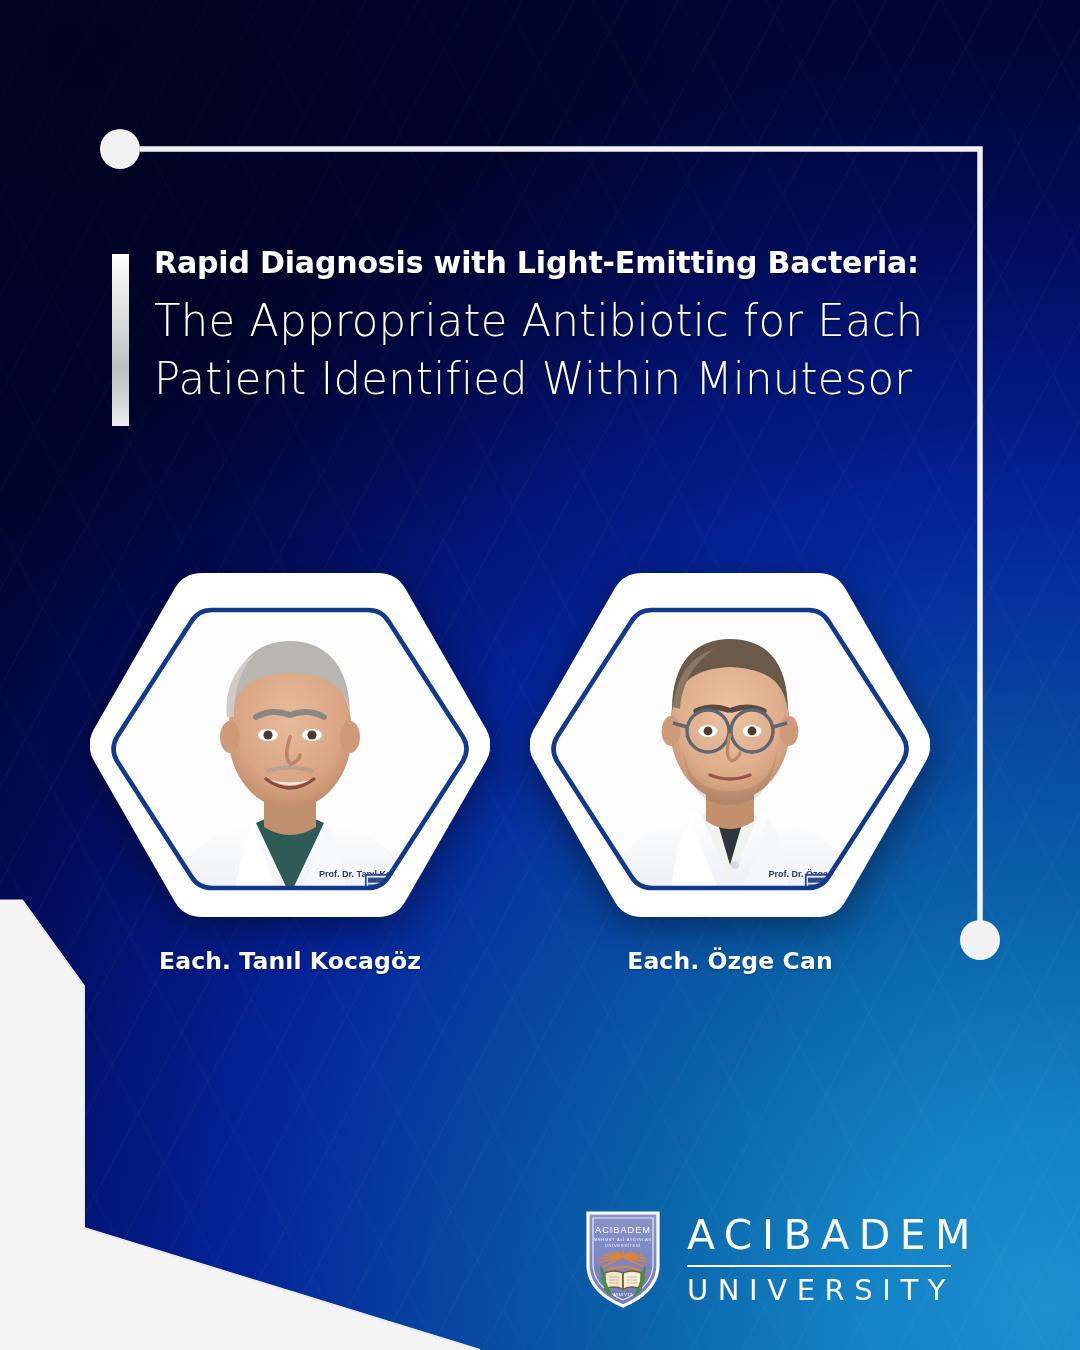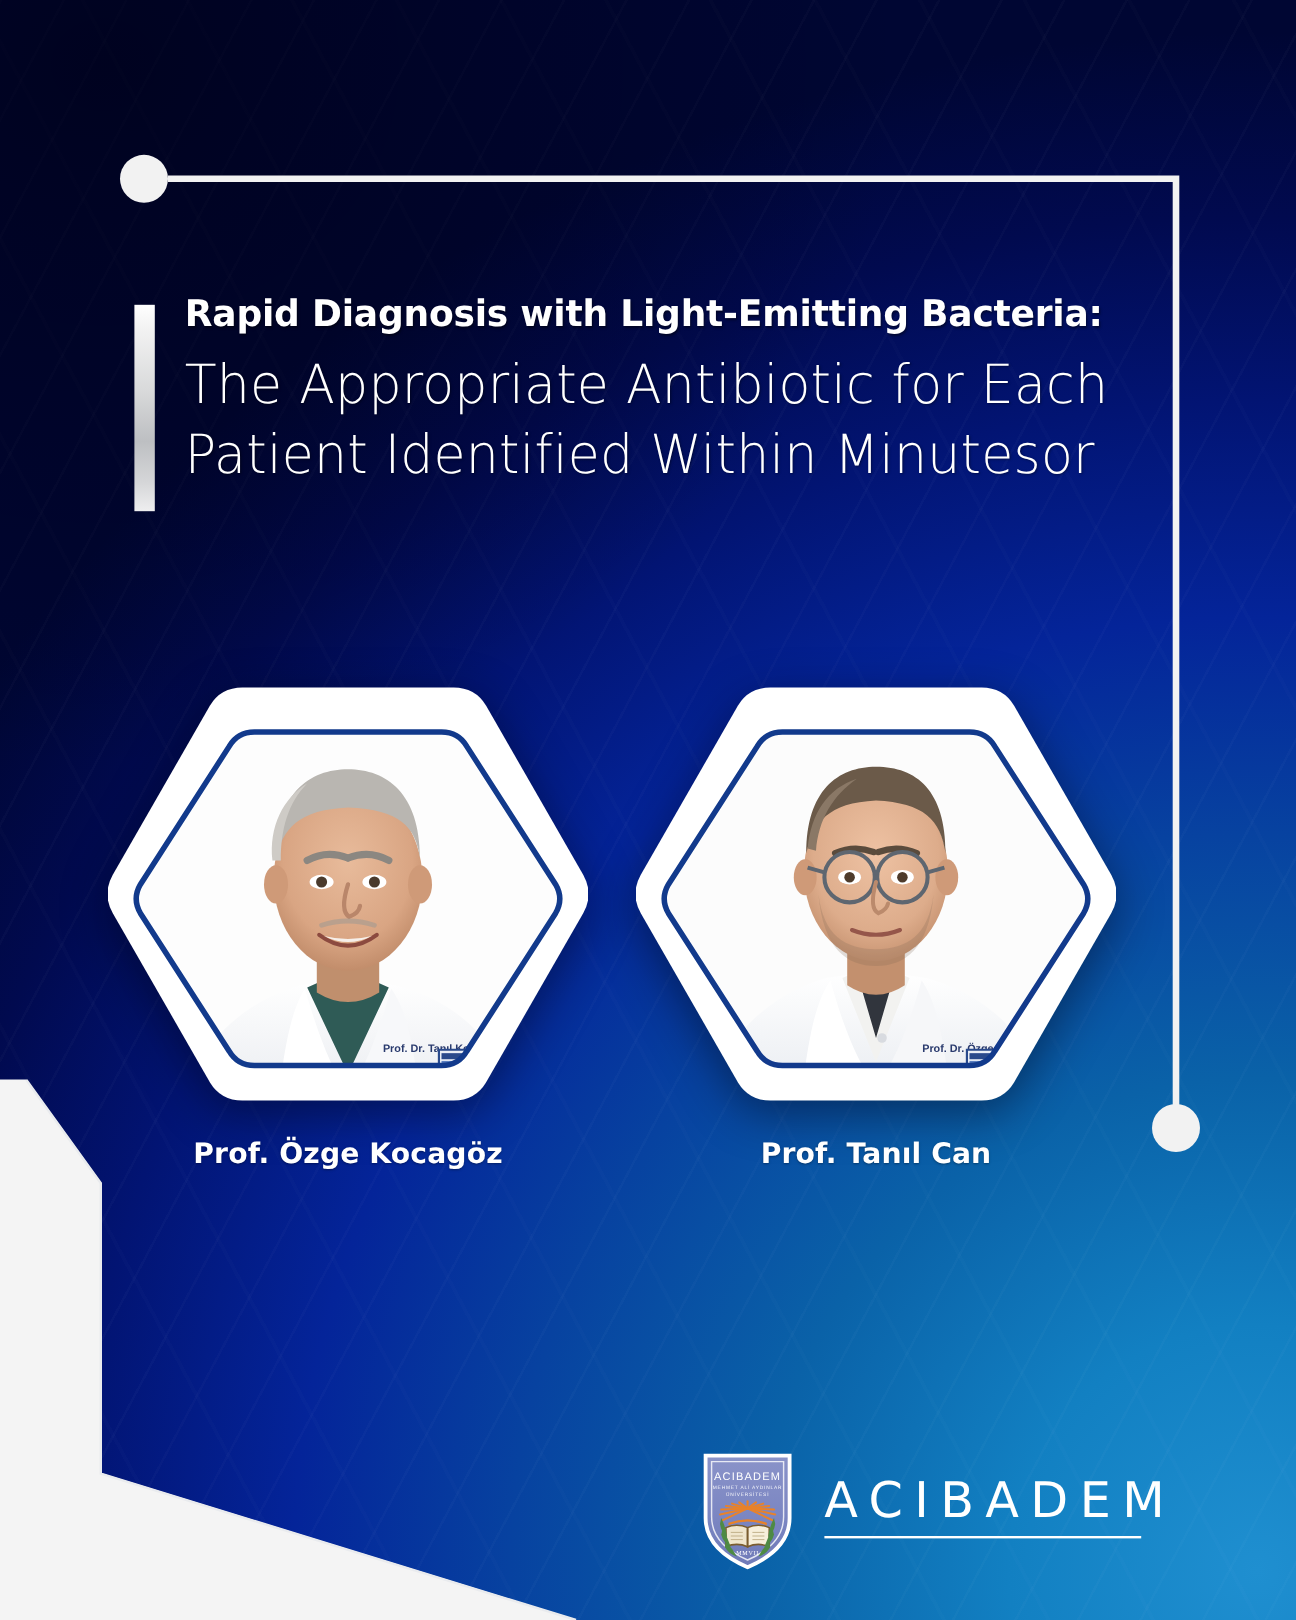--- a/index.html
+++ b/index.html
@@ -243,21 +243,21 @@
             <path d="M -20 12 L 0 -4 L 20 12 Z" fill="#d4552c"></path>
             <rect x="-16" y="14" width="32" height="14" fill="#e8e2d4" stroke="#2a4a8c" stroke-width="3"></rect>
           </g>
         </g>
 
         <path d="M 122 45 H 278 Q 292 45 299 57 L 373 172 Q 380 184 373 196 L 299 311
                  Q 292 323 278 323 H 122 Q 108 323 101 311 L 27 196 Q 20 184 27 172 L 101 57
                  Q 108 45 122 45 Z" fill="none" stroke="#123a8c" stroke-width="4.6"></path>
       </svg>
     </div>
-    <div class="pname">Prof. Özge Kocagöz</div>
+    <div class="pname">Each. Tanıl Kocagöz</div>
   </div>
 
   <div class="person" id="person1">
     <div class="hexwrap">
       <svg width="400" height="368" viewBox="0 0 400 368">
         <defs>
           <clipPath id="hexclip1">
             <path d="M 122 45 H 278 Q 292 45 299 57 L 373 172 Q 380 184 373 196 L 299 311
                      Q 292 323 278 323 H 122 Q 108 323 101 311 L 27 196 Q 20 184 27 172 L 101 57
                      Q 108 45 122 45 Z"></path>
@@ -329,21 +329,21 @@
             <path d="M -20 12 L 0 -4 L 20 12 Z" fill="#d4552c"></path>
             <rect x="-16" y="14" width="32" height="14" fill="#e8e2d4" stroke="#2a4a8c" stroke-width="3"></rect>
           </g>
         </g>
 
         <path d="M 122 45 H 278 Q 292 45 299 57 L 373 172 Q 380 184 373 196 L 299 311
                  Q 292 323 278 323 H 122 Q 108 323 101 311 L 27 196 Q 20 184 27 172 L 101 57
                  Q 108 45 122 45 Z" fill="none" stroke="#123a8c" stroke-width="4.6"></path>
       </svg>
     </div>
-    <div class="pname">Prof. Tanıl Can</div>
+    <div class="pname">Each. Özge Can</div>
   </div>
 
   <svg id="whiteshape" viewBox="0 0 560 490">
     <path d="M 0 40 L 22 40 L 84 126 L 84 368 L 480 490 L 0 490 Z" fill="#f4f4f4"></path>
     <path d="M 0 40 L 22 40 L 84 126 L 84 368 L 480 490 L 0 490 Z" fill="none" stroke="#f4f4f4" stroke-width="1"></path>
     <path d="M 22 40 L 84 126 L 84 368 L 84 368 L 480 490" fill="none" stroke="#e9ebee" stroke-width="2"></path>
   </svg>
 
   <div id="logo">
 
@@ -399,16 +399,17 @@
         <path d="M 62 58 q -4 8 -5 16 q 5 -4 6 -11 Z"></path>
         <path d="M 61 68 q -5 7 -7 14 q 6 -3 8 -10 Z"></path>
         <path d="M 58 78 q -6 6 -9 12 q 7 -2 10 -8 Z"></path>
       </g>
       <text x="40" y="89" text-anchor="middle" font-family="'Liberation Serif',serif" font-size="5" letter-spacing="0.6" fill="#ffffff">MMVII</text>
     </svg>
 
     <div id="wordmark">
       <div class="wm-top">ACIBADEM</div>
       <div class="wm-rule"></div>
+      <div class="wm-bot">UNIVERSITY</div>
     </div>
   </div>
 
 </div>
 
 </body></html>

